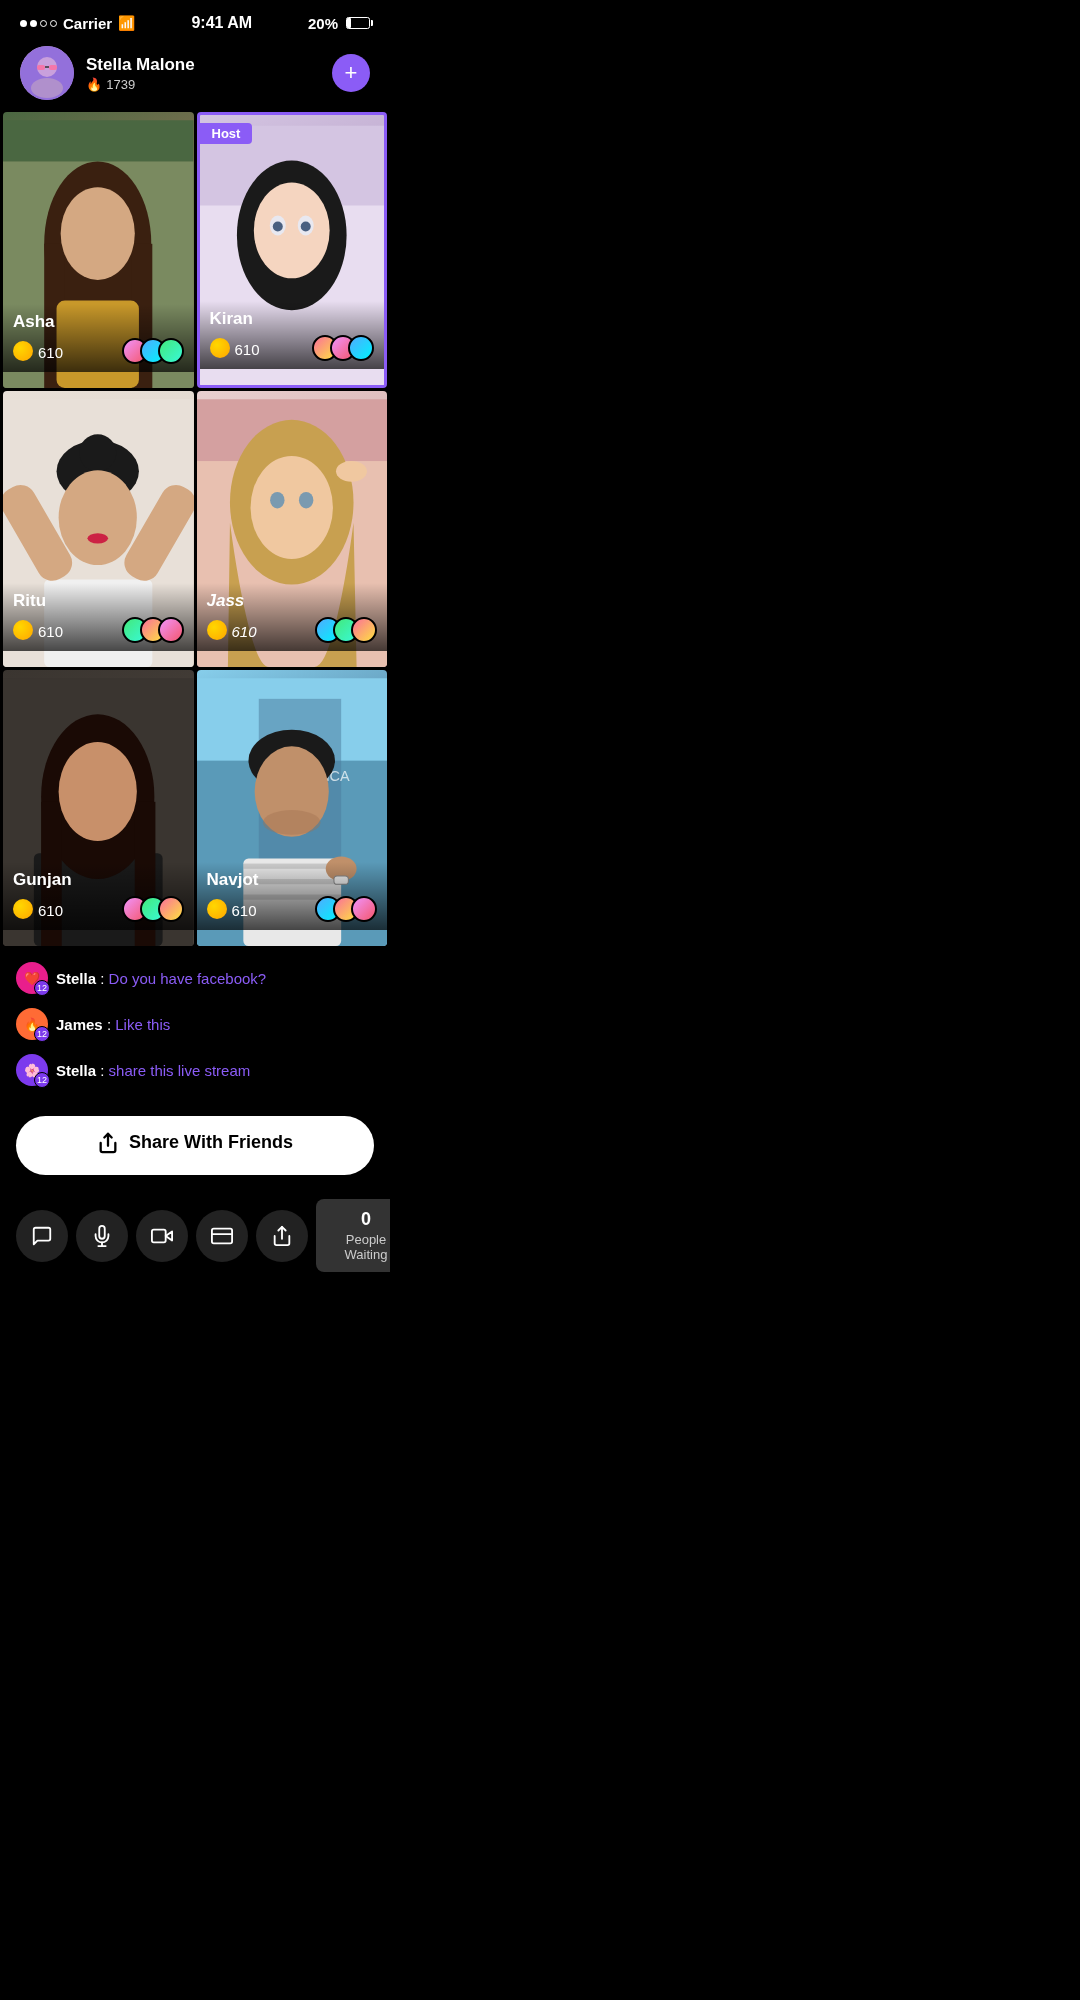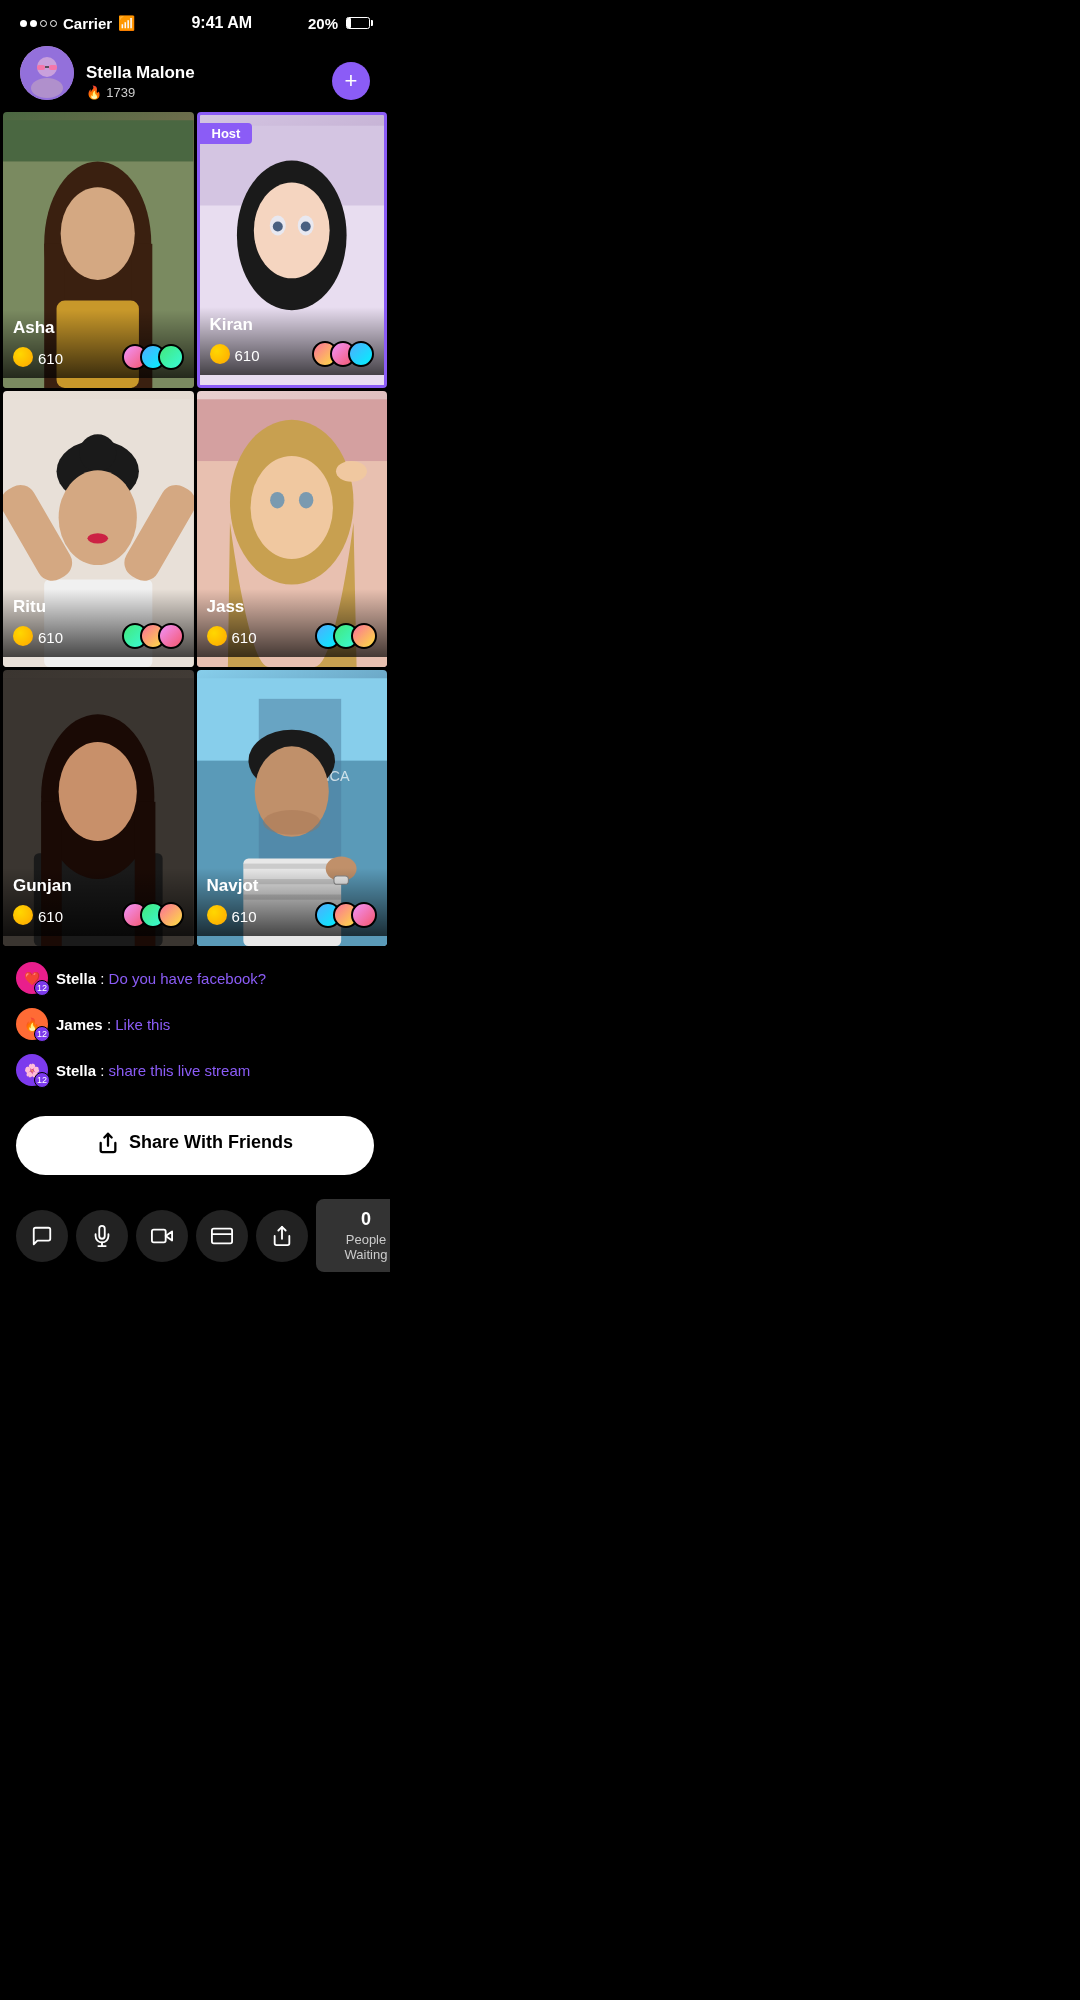--- a/index.html
+++ b/index.html
@@ -39,21 +39,21 @@
       position: absolute; right: -4px; top: 50%; transform: translateY(-50%);
       width: 2.5px; height: 6px; background: #fff; border-radius: 0 1px 1px 0;
     }
     .battery-fill {
       width: 20%; height: 100%; background: #fff; border-radius: 1px;
     }
 
     
     .profile-bar {
       display: flex;
-      align-items: flex-end;
+      align-items: center;
       gap: 12px;
       padding: 8px 20px 12px;
     }
     .profile-avatar {
       width: 54px; height: 54px; border-radius: 50%;
       background: linear-gradient(135deg, #c9a0dc, #9370db);
       overflow: hidden;
       flex-shrink: 0;
       display: flex; align-items: center; justify-content: center;
       font-size: 22px;
@@ -86,35 +86,35 @@
       border-radius: 4px;
       background: #1a1a1a;
     }
     .stream-cell.host-cell {
       border: 3px solid #8b5cf6;
     }
     
     .bg-asha { background: linear-gradient(160deg, #4a6741 0%, #8b7355 40%, #c5a87a 100%); }
     .bg-kiran { background: linear-gradient(160deg, #d4c5e2 0%, #b8a0c8 50%, #f0e8d8 100%); }
     .bg-ritu { background: linear-gradient(160deg, #e8e0d8 0%, #d4c8b8 100%); }
-    .bg-jass { background: linear-gradient(160deg, #e8d0d0 0%, #d4a8a8 50%, #c89090 100%); }
+    .bg-jass { background: linear-gradient(160deg, #e8d0d0 0%, #d4a8a8 50%, #c89090 100%); font-style: italic; }
     .bg-gunjan { background: linear-gradient(160deg, #3a3530 0%, #5a5048 100%); }
     .bg-navjot { background: linear-gradient(160deg, #87ceeb 0%, #4a7a9b 50%, #2c5f7a 100%); }
 
     .host-badge {
       position: absolute;
       top: 8px; left: 0;
       background: #8b5cf6;
       color: #fff; font-size: 13px; font-weight: 600;
       padding: 3px 12px;
       border-radius: 0 4px 4px 0;
     }
     .cell-bottom {
       position: absolute;
-      bottom: 10px; left: 0; right: 0;
+      bottom: 16px; left: 0; right: 0;
       padding: 8px 10px;
       background: linear-gradient(transparent, rgba(0,0,0,0.7));
     }
     .cell-name {
       font-size: 17px; font-weight: 600; margin-bottom: 6px;
     }
     .cell-stats {
       display: flex; justify-content: space-between; align-items: center;
     }
     .coin-count {

